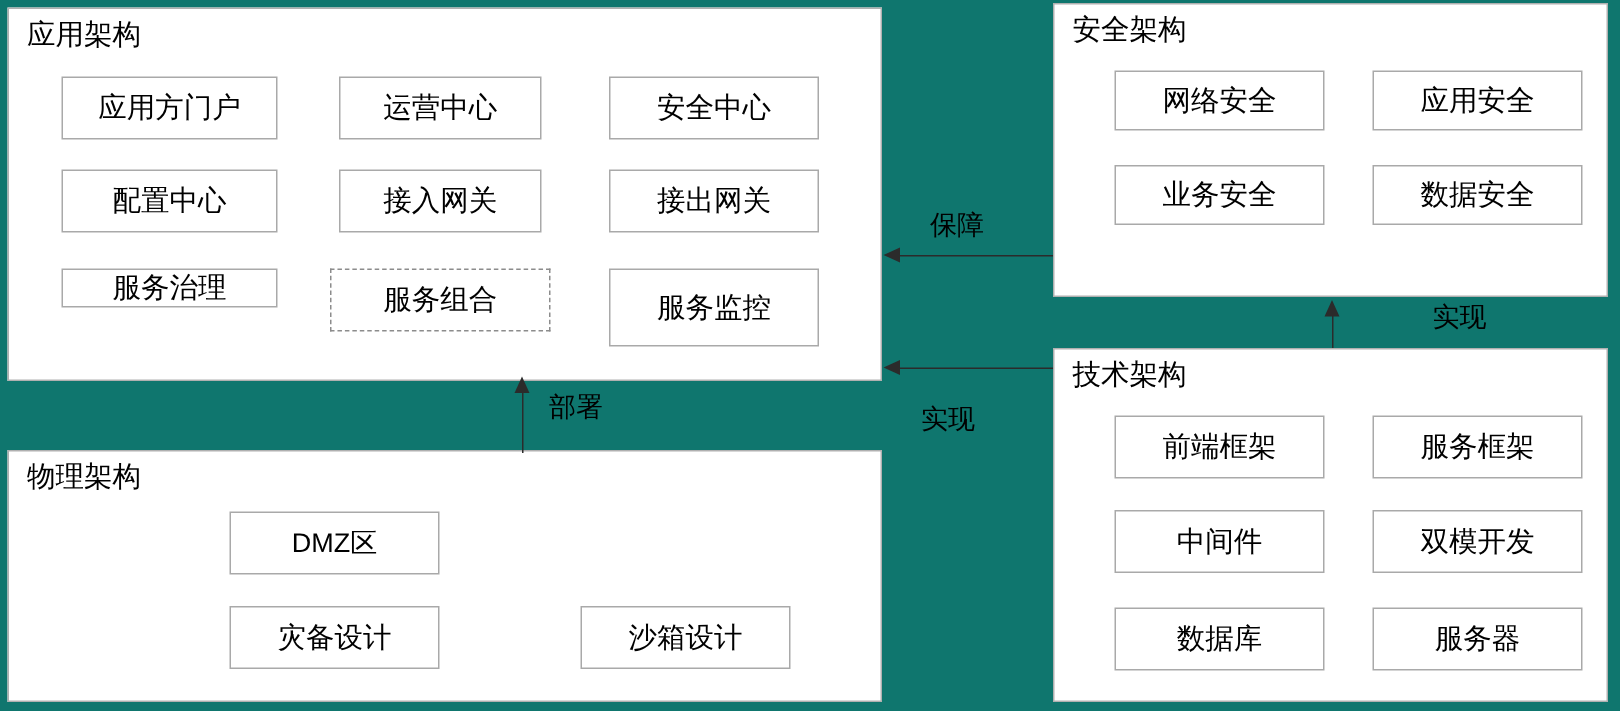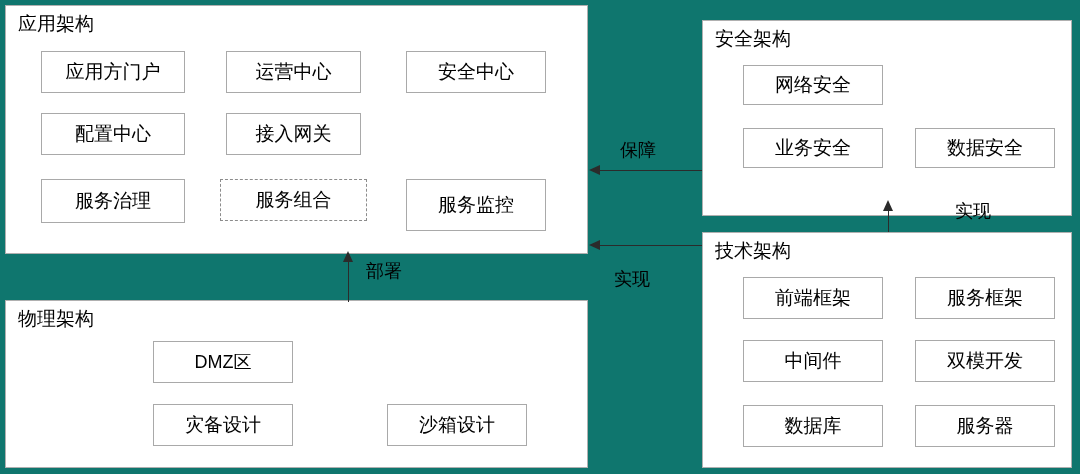--- a/index.html
+++ b/index.html
@@ -88,30 +88,32 @@
 
   <div class="group" style="left:5px; top:5px; width:583px; height:249px;">
     <div class="group-title">应用架构</div>
 
     <div class="node" style="left:35px; top:45px; width:144px; height:42px;">应用方门户</div>
     <div class="node" style="left:400px; top:45px; width:140px; height:42px;">安全中心</div>
     <div class="node" style="left:220px; top:45px; width:135px; height:42px;">运营中心</div>
 
     <div class="node" style="left:35px; top:107px; width:144px; height:42px;">配置中心</div>
     <div class="node" style="left:220px; top:107px; width:135px; height:42px;">接入网关</div>
+    <div class="node" style="left:400px; top:107px; width:140px; height:42px;">接出网关</div>
 
-    <div class="node" style="left:35px; top:173px; width:144px; height:44px;">服务治理</div>
+    <div class="node" style="left:35px; top:173px; width:144px; height:26px;">服务治理</div>
     <div class="node dashed" style="left:214px; top:173px; width:147px; height:42px;">服务组合</div>
     <div class="node" style="left:400px; top:173px; width:140px; height:52px;">服务监控</div>
   </div>
 
-  <div class="group" style="left:702px; top:20px; width:370px; height:196px;">
+  <div class="group" style="left:702px; top:2px; width:370px; height:196px;">
     <div class="group-title">安全架构</div>
 
     <div class="node" style="left:40px; top:44px; width:140px; height:40px;">网络安全</div>
+    <div class="node" style="left:212px; top:44px; width:140px; height:40px;">应用安全</div>
 
     <div class="node" style="left:40px; top:107px; width:140px; height:40px;">业务安全</div>
     <div class="node" style="left:212px; top:107px; width:140px; height:40px;">数据安全</div>
   </div>
 
   <div class="group" style="left:702px; top:232px; width:370px; height:236px;">
     <div class="group-title">技术架构</div>
 
     <div class="node" style="left:40px; top:44px; width:140px; height:42px;">前端框架</div>
     <div class="node" style="left:212px; top:44px; width:140px; height:42px;">服务框架</div>

